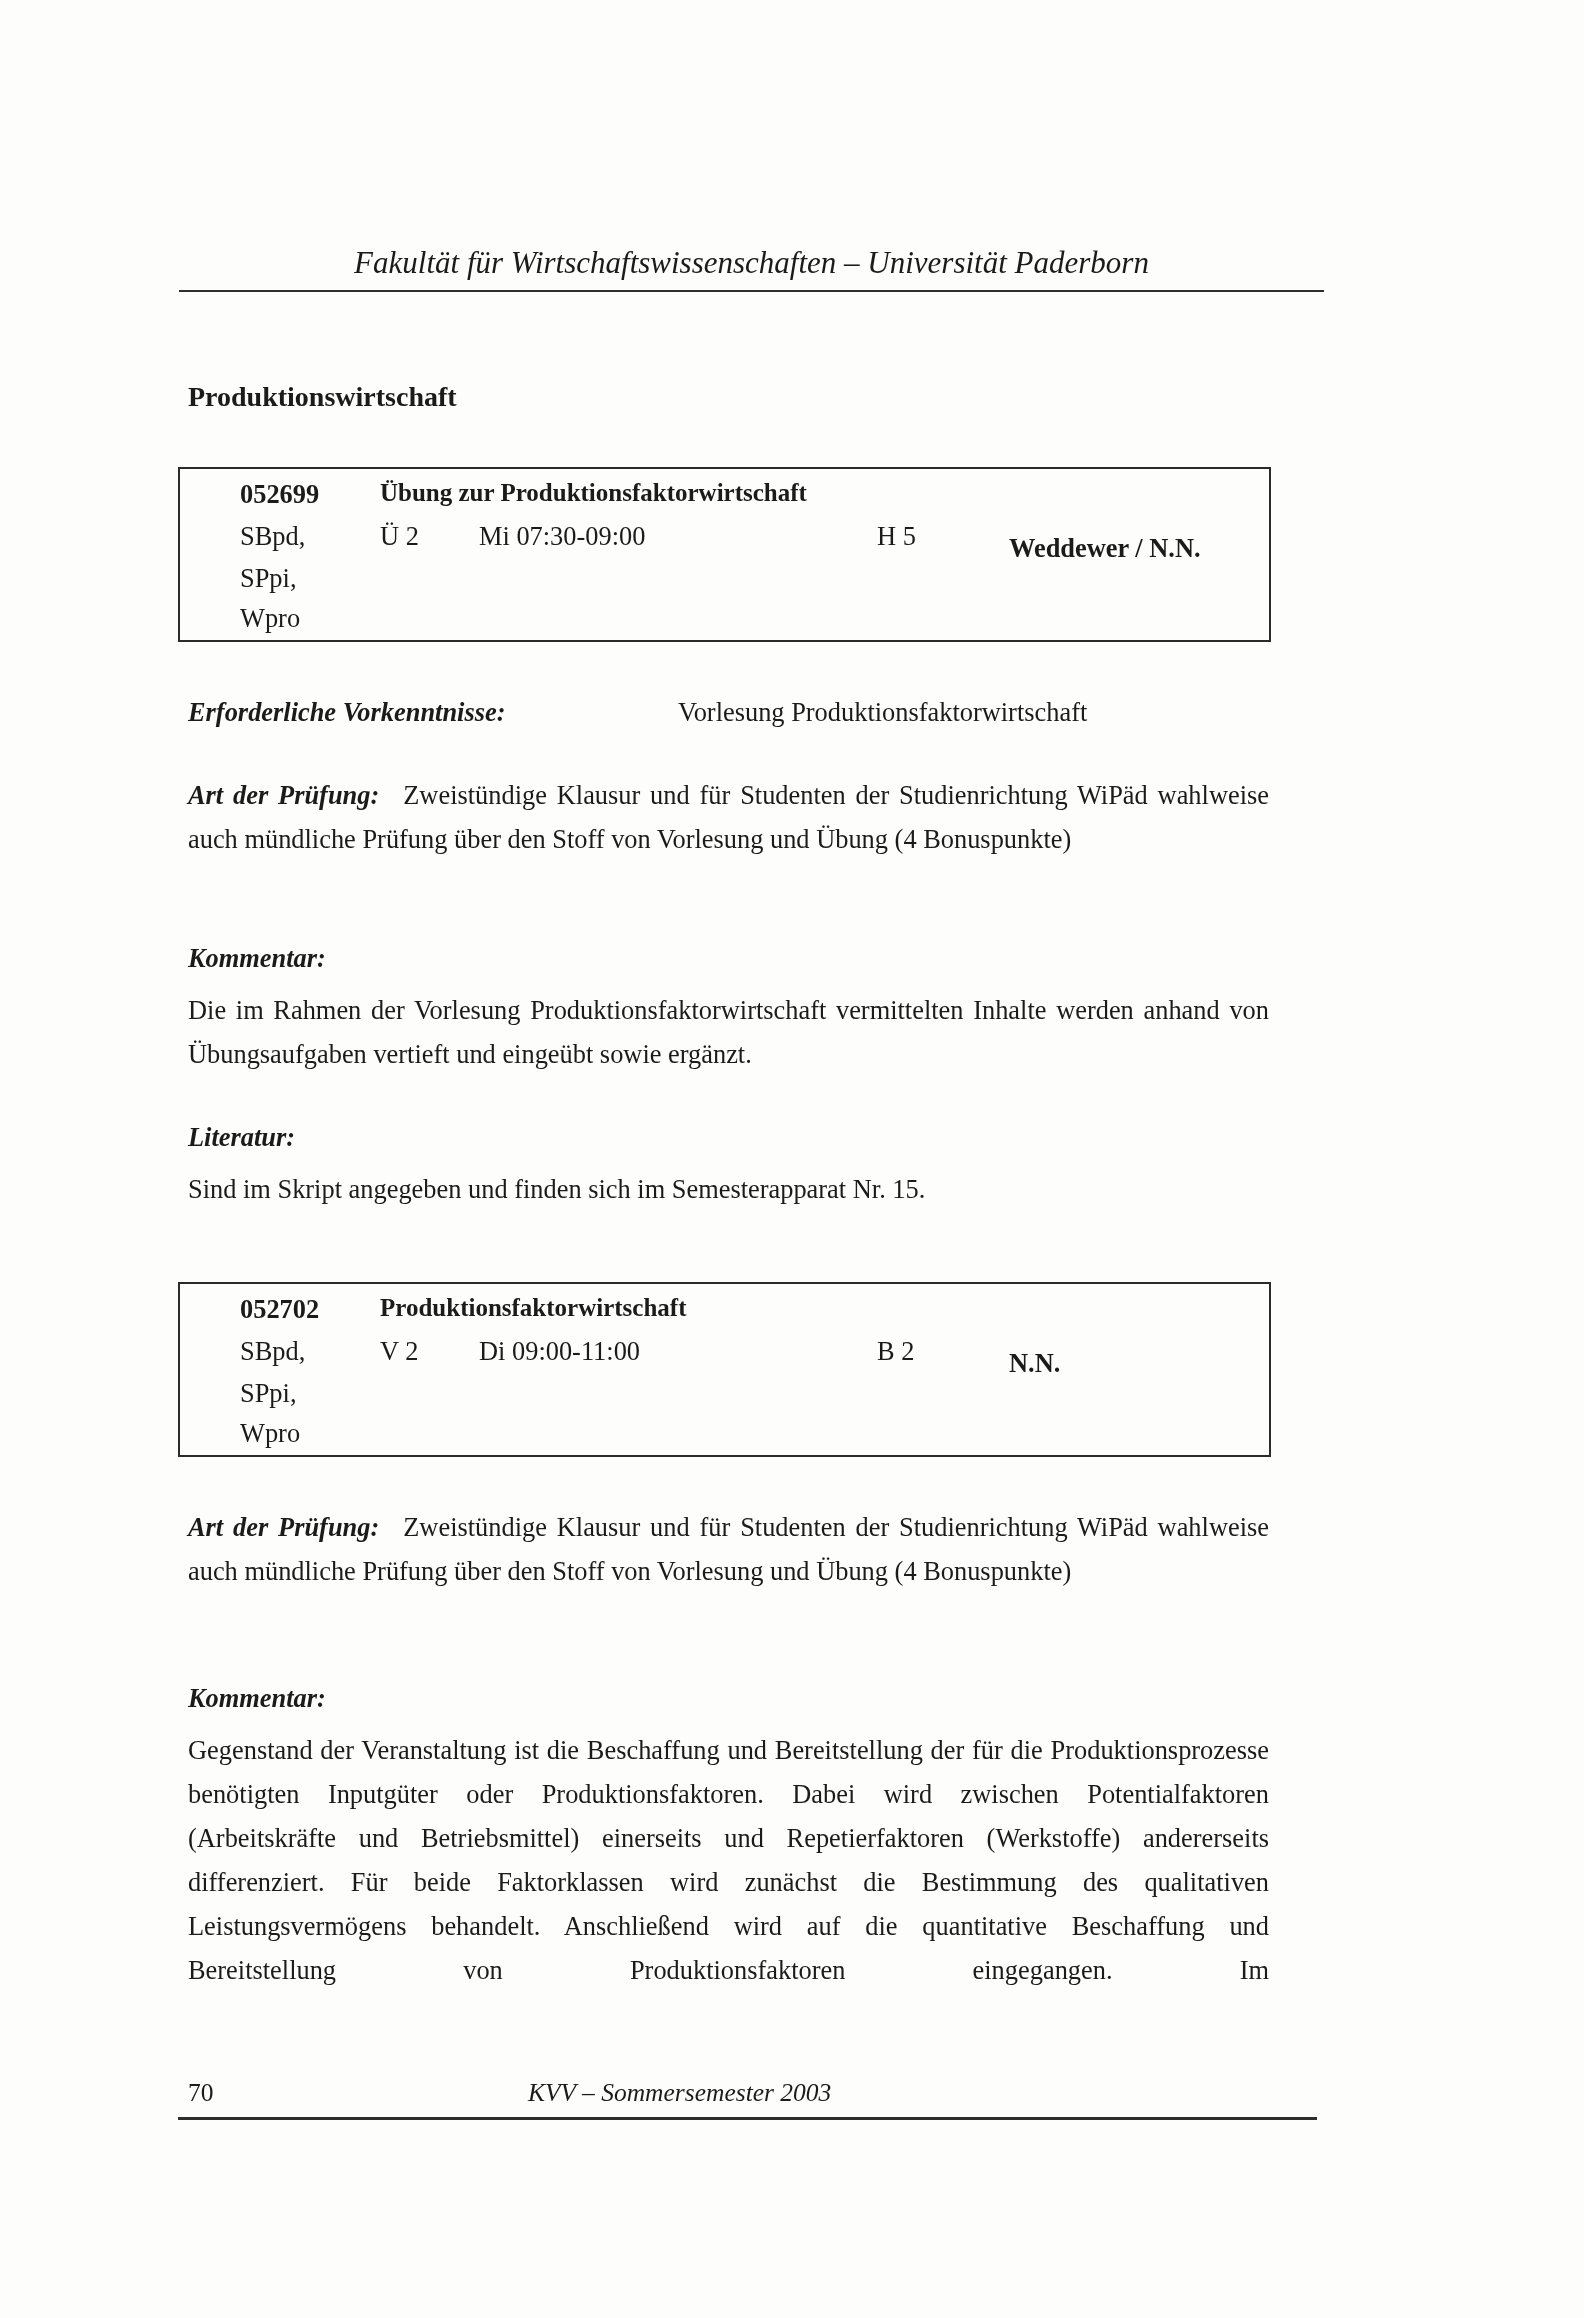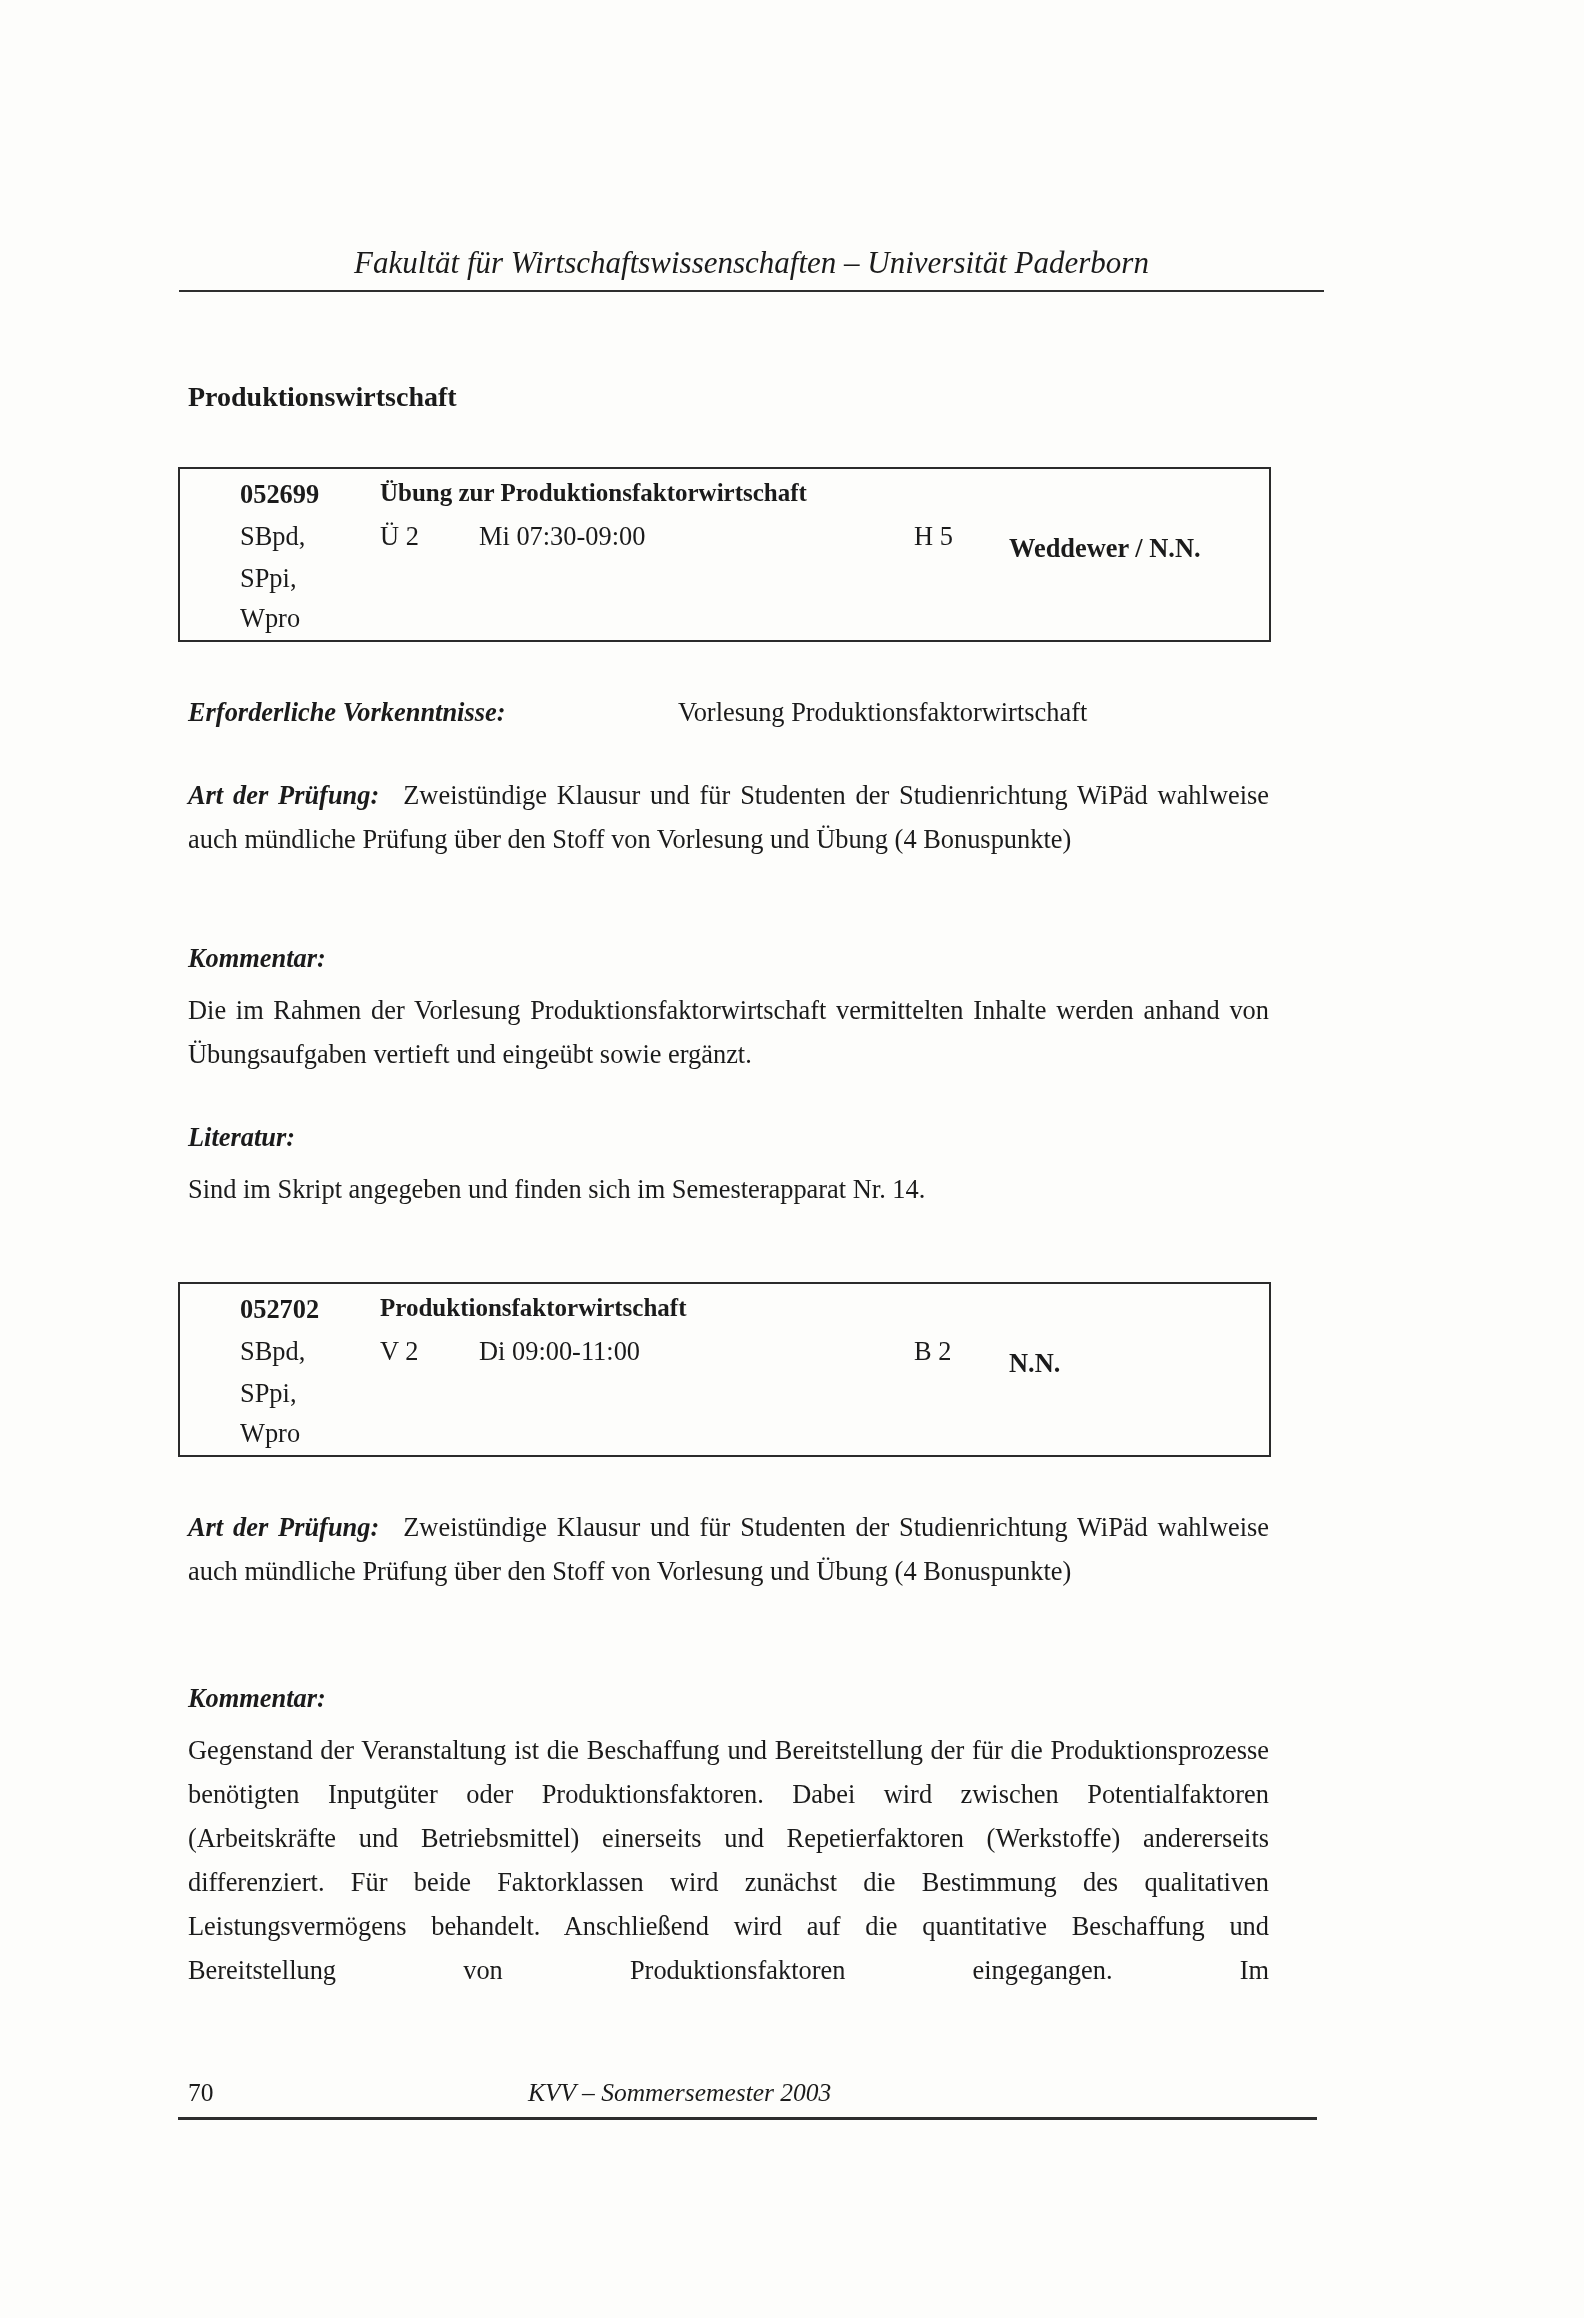--- a/index.html
+++ b/index.html
@@ -36,21 +36,21 @@
     position: absolute;
     left: 178px; width: 1093px; height: 175px;
     border: 2.6px solid #2b2b2b;
     background: transparent;
     font-size: 26.4px;
   }
   .course-box span { position: absolute; white-space: nowrap; }
   .col-a { left: 60px; }
   .col-b { left: 200px; }
   .col-c { left: 299px; }
-  .col-d { left: 734px; }
+  .col-d { left: 697px; }
   .col-e { left: 829px; margin-top: 12px; }
   .r1 { top: 10.2px; }
   .r2 { top: 52px; }
   .r3 { top: 94px; }
   .r4 { top: 134px; }
   .b  { font-weight: bold; }
   .course-title { font-size: 25px; }
 
   
   .para {
@@ -124,21 +124,21 @@
 
   <div class="blocklabel" style="top:697px;">Erforderliche Vorkenntnisse:</div>
   <div class="inlineval" style="top:697px;">Vorlesung Produktionsfaktorwirtschaft</div>
 
   <div class="para" style="top:773px;"><span class="plabel">Art der Prüfung:</span><span>Zweistündige Klausur und für Studenten der Studienrichtung WiPäd wahlweise auch mündliche Prüfung über den Stoff von Vorlesung und Übung (4 Bonuspunkte)</span></div>
 
   <div class="blocklabel" style="top:943px;">Kommentar:</div>
   <div class="para" style="top:988px;">Die im Rahmen der Vorlesung Produktionsfaktorwirtschaft vermittelten Inhalte werden anhand von Übungsaufgaben vertieft und eingeübt sowie ergänzt.</div>
 
   <div class="blocklabel" style="top:1122px;">Literatur:</div>
-  <div class="para" style="top:1167px;">Sind im Skript angegeben und finden sich im Semesterapparat Nr. 14.</div>
+  <div class="para" style="top:1167px;">Sind im Skript angegeben und finden sich im Semesterapparat Nr. 15.</div>
 
   <div class="course-box" style="top:1282px;">
     <span class="col-a r1 b">052702</span>
     <span class="col-b r1 b course-title">Produktionsfaktorwirtschaft</span>
     <span class="col-a r2">SBpd,</span>
     <span class="col-b r2">V 2</span>
     <span class="col-c r2">Di 09:00-11:00</span>
     <span class="col-d r2">B 2</span>
     <span class="col-e r2 b">N.N.</span>
     <span class="col-a r3">SPpi,</span>

